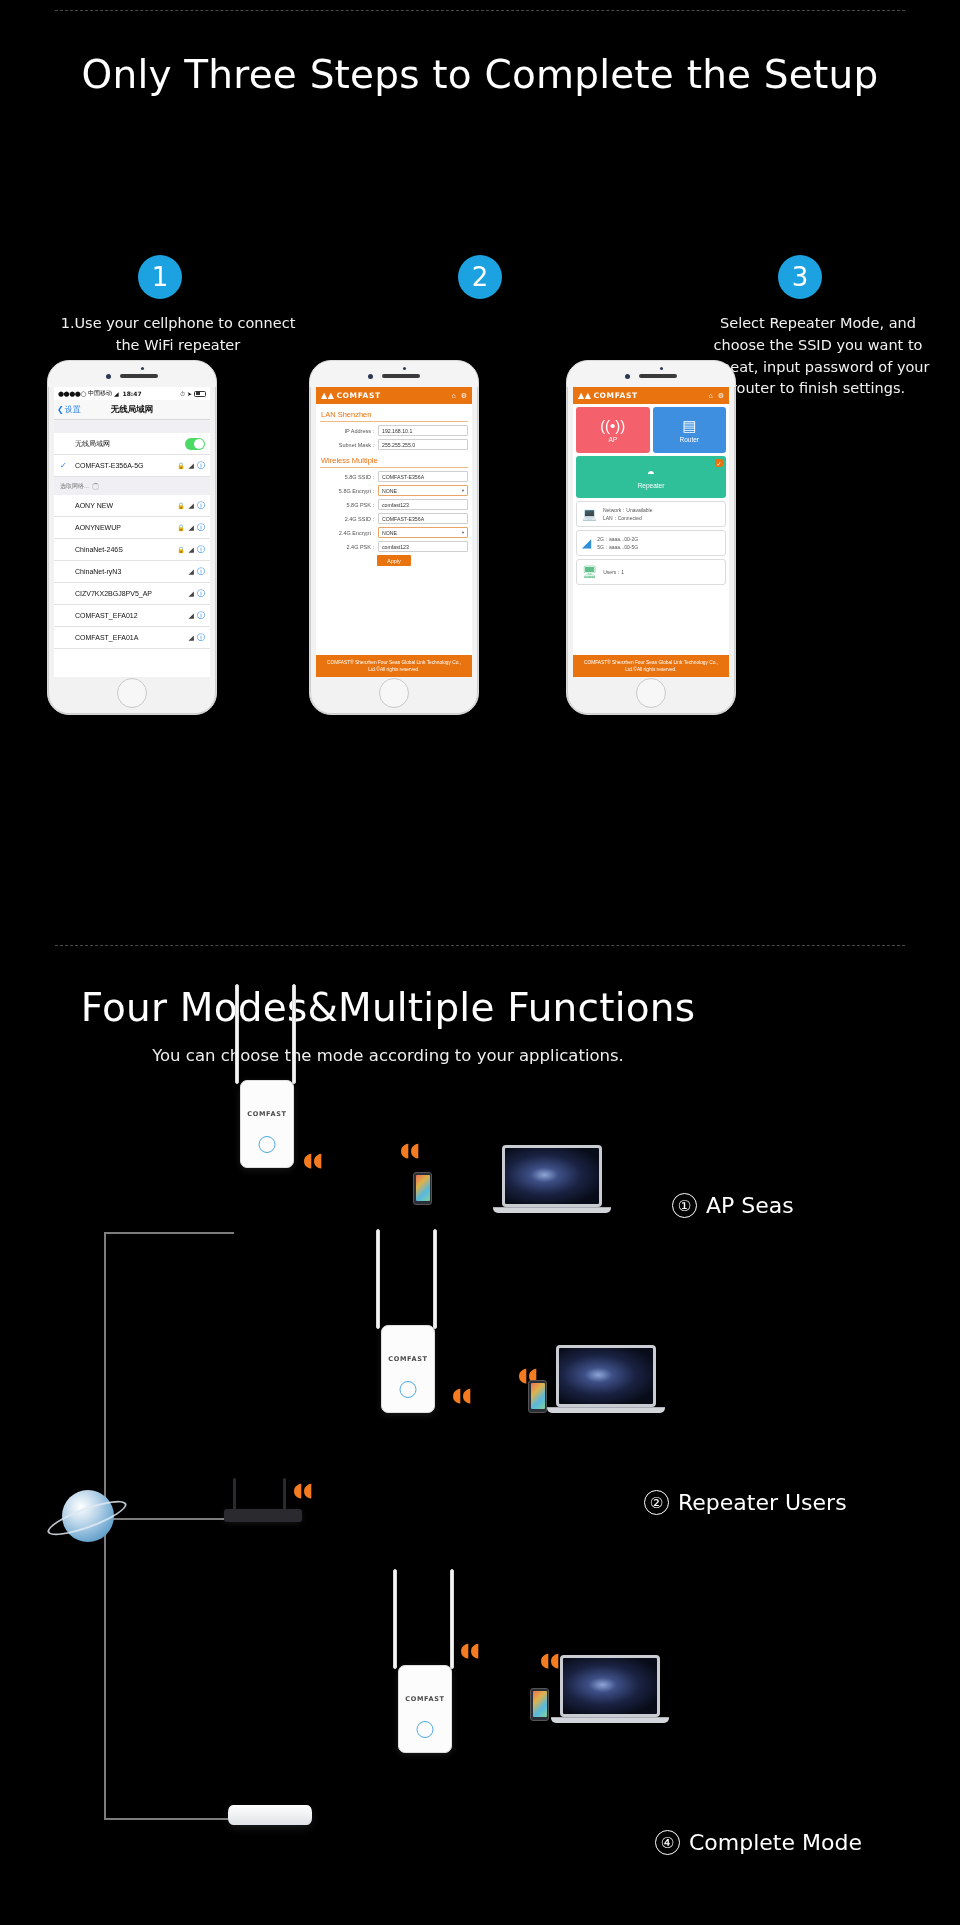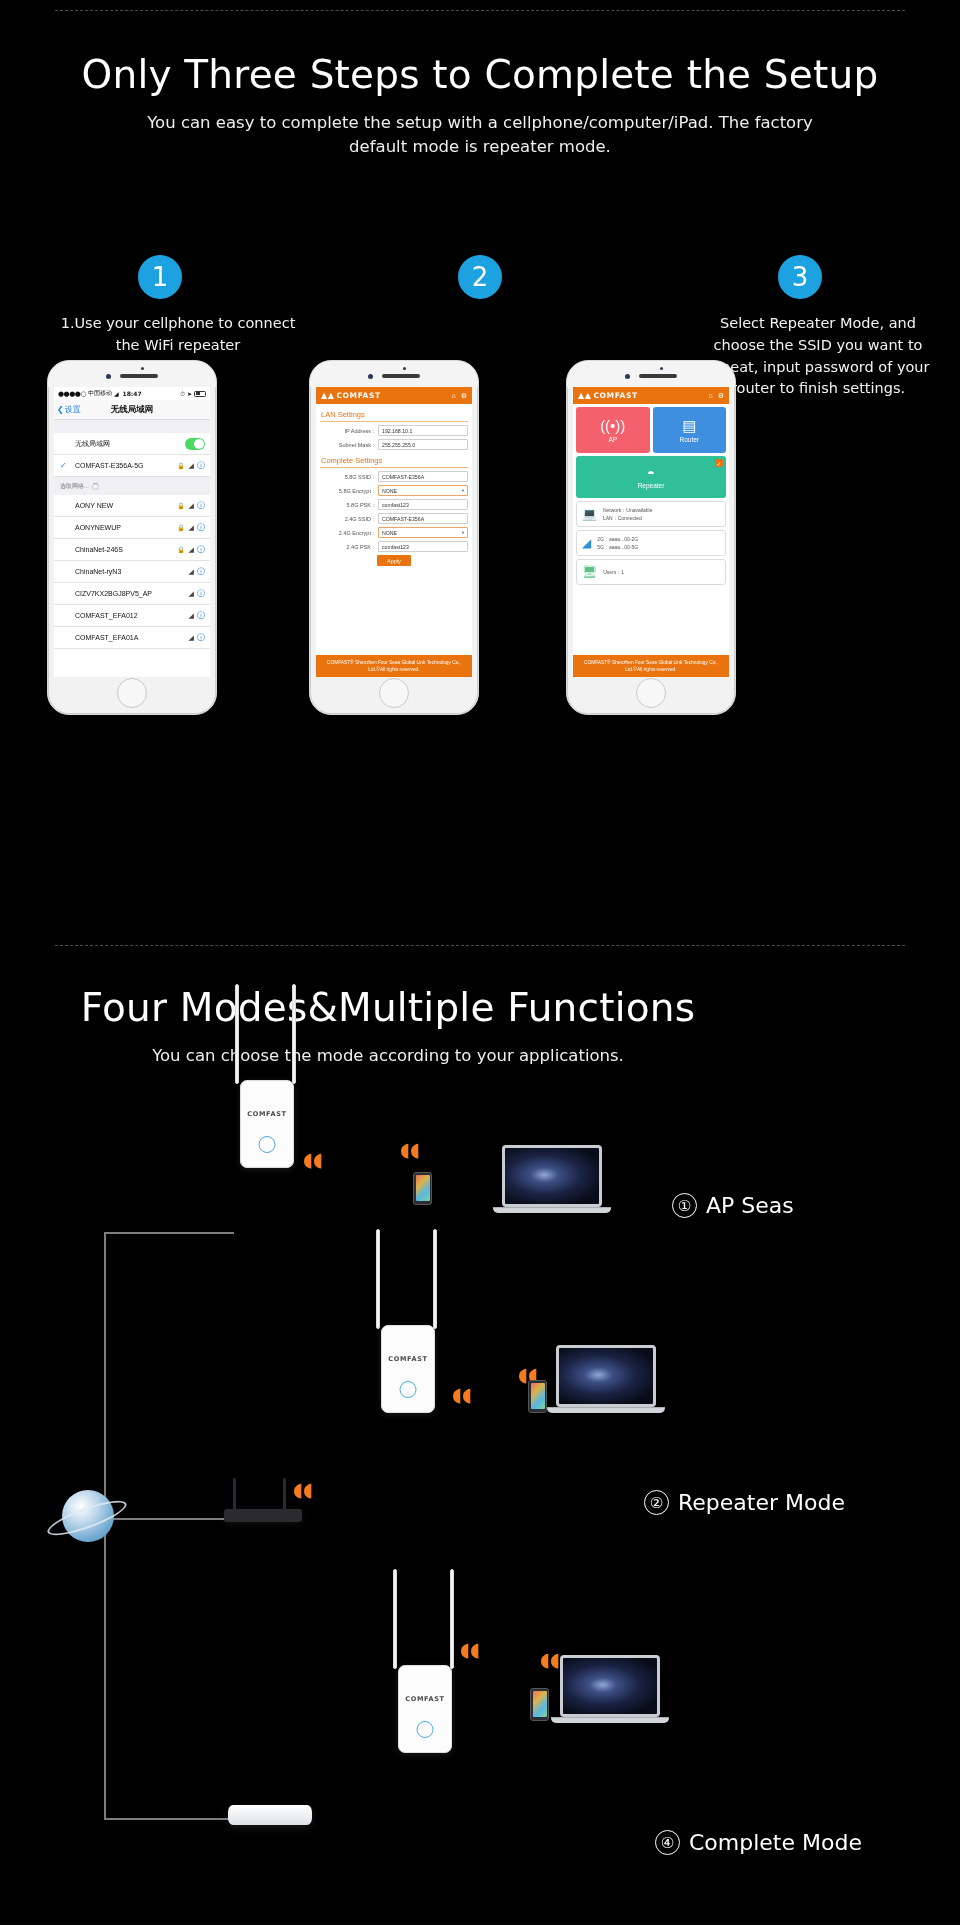--- a/index.html
+++ b/index.html
@@ -301,21 +301,20 @@
 </style>
 </head>
 <body>
 
 <div class="page">
 
   <div class="divider" id="div-top"></div>
 
   <div id="hero">
     <div class="sec-title">Only Three Steps to Complete the Setup</div>
-    <div class="sec-sub">You can easy to complete the setup with a cellphone/computer/iPad. The factory default mode is repeater mode.</div>
   </div>
 
   <div class="steps">
     <div class="step">
       <div class="step-badge">1</div>
       <div class="step-text">1.Use your cellphone to connect the WiFi repeater</div>
     </div>
     <div class="step">
       <div class="step-badge">2</div>
     </div>
@@ -455,32 +454,32 @@
           <span class="mark">▲▲</span>
           <span>COMFAST</span>
         </div>
         <div class="acts">
           <span>⌂</span>
           <span>⚙</span>
         </div>
       </div>
 
       <div class="cf-body">
-        <div class="cf-sec">LAN Settings</div>
+        <div class="cf-sec">LAN Shenzhen</div>
 
         <div class="cf-field">
           <span class="cf-label">IP Address :</span>
           <span class="cf-input">192.168.10.1</span>
         </div>
         <div class="cf-field">
           <span class="cf-label">Subnet Mask :</span>
           <span class="cf-input">255.255.255.0</span>
         </div>
 
-        <div class="cf-sec">Complete Settings</div>
+        <div class="cf-sec">Wireless Multiple</div>
 
         <div class="cf-field">
           <span class="cf-label">5.8G SSID :</span>
           <span class="cf-input">COMFAST-E356A</span>
         </div>
         <div class="cf-field">
           <span class="cf-label">5.8G Encrypt :</span>
           <span class="cf-input sel">
             <span>NONE</span>
             <span class="carat">▼</span>
@@ -634,21 +633,21 @@
   <div class="wifi-arc" style="left:518px; top:1365px;">◖◖</div>
 
   <div class="laptop" style="left:556px; top:1345px;">
     <div class="lap-screen"></div>
     <div class="lap-base"></div>
   </div>
   <div class="phone-sm" style="left:528px; top:1380px;"></div>
 
   <div class="mode-label" id="lbl2">
     <span class="num">②</span>
-    <span>Repeater Mode</span>
+    <span>Repeater Users</span>
   </div>
 
   <div class="ap-puck" style="left:228px; top:1805px;"></div>
 
   <div class="device" style="left:398px; top:1665px;">
     <div class="ant" style="left:-5px; top:-96px; height:100px;"></div>
     <div class="ant" style="left:52px; top:-96px; height:100px;"></div>
     <div class="dev-body">
       <div class="dev-brand">COMFAST</div>
       <div class="dev-led"></div>

